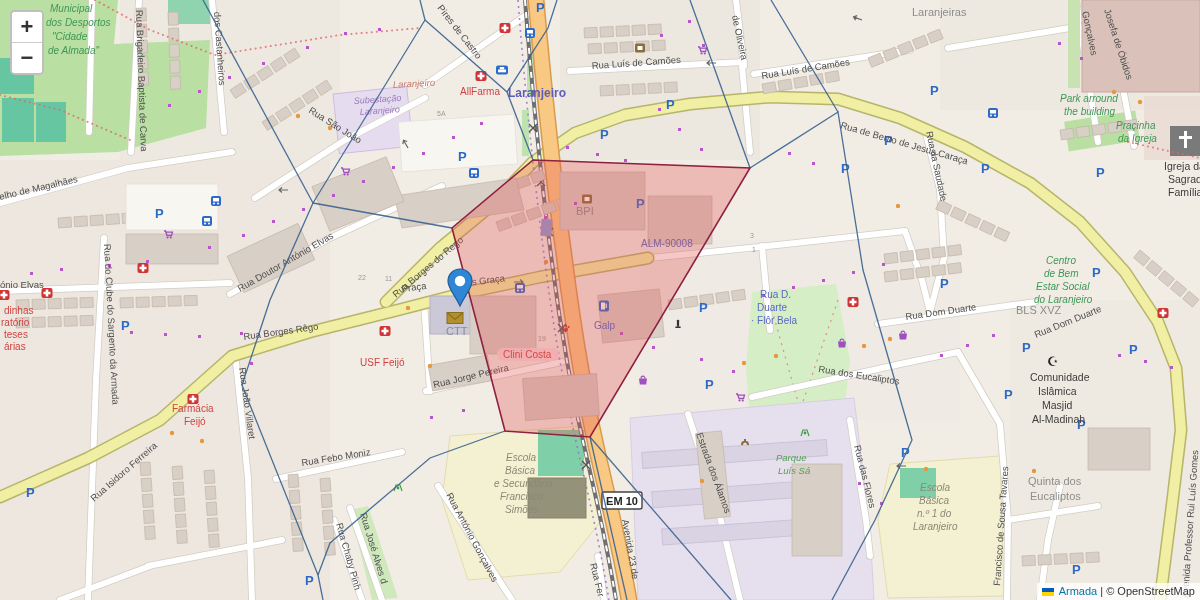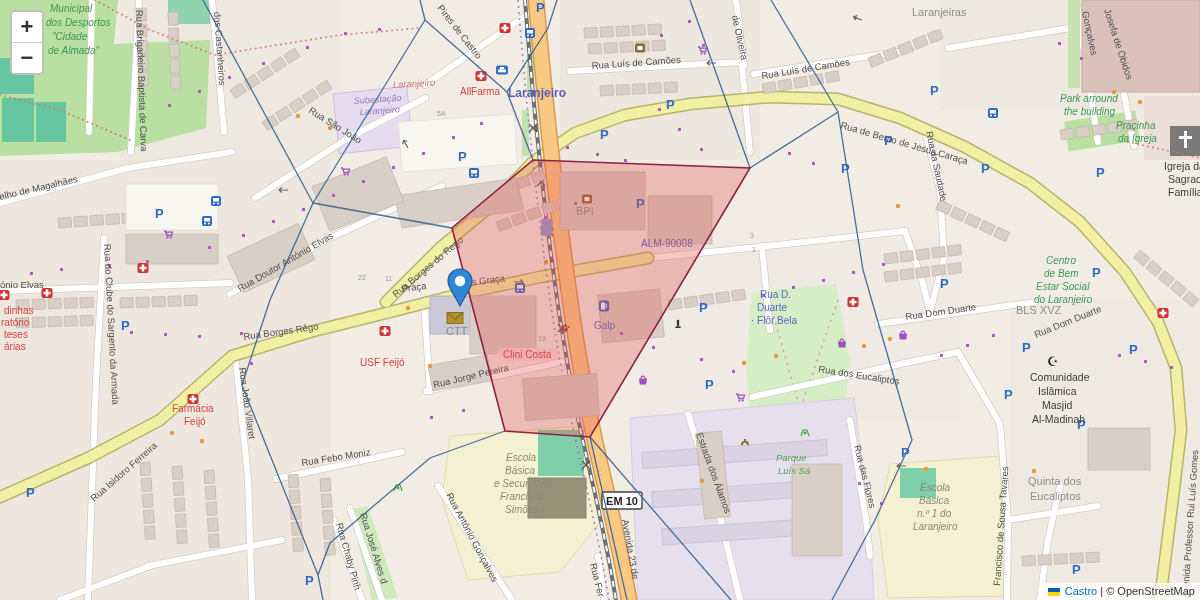--- a/index.html
+++ b/index.html
@@ -631,17 +631,17 @@
   <circle cx="14" cy="13" r="5.2" fill="#ffffff"></circle>
 </svg>
 
 <div class="zoomctl">
   <span class="zbtn">+</span>
   <span class="zbtn">−</span>
 </div>
 
 <div class="attrib">
   <span class="uaflag"><span class="b"></span><span class="y"></span></span>
-  <a href="#">Castro</a>
+  <a href="#">Armada</a>
   <span>|</span>
   <span>© OpenStreetMap</span>
 </div>
 </div>
 
 </body></html>

